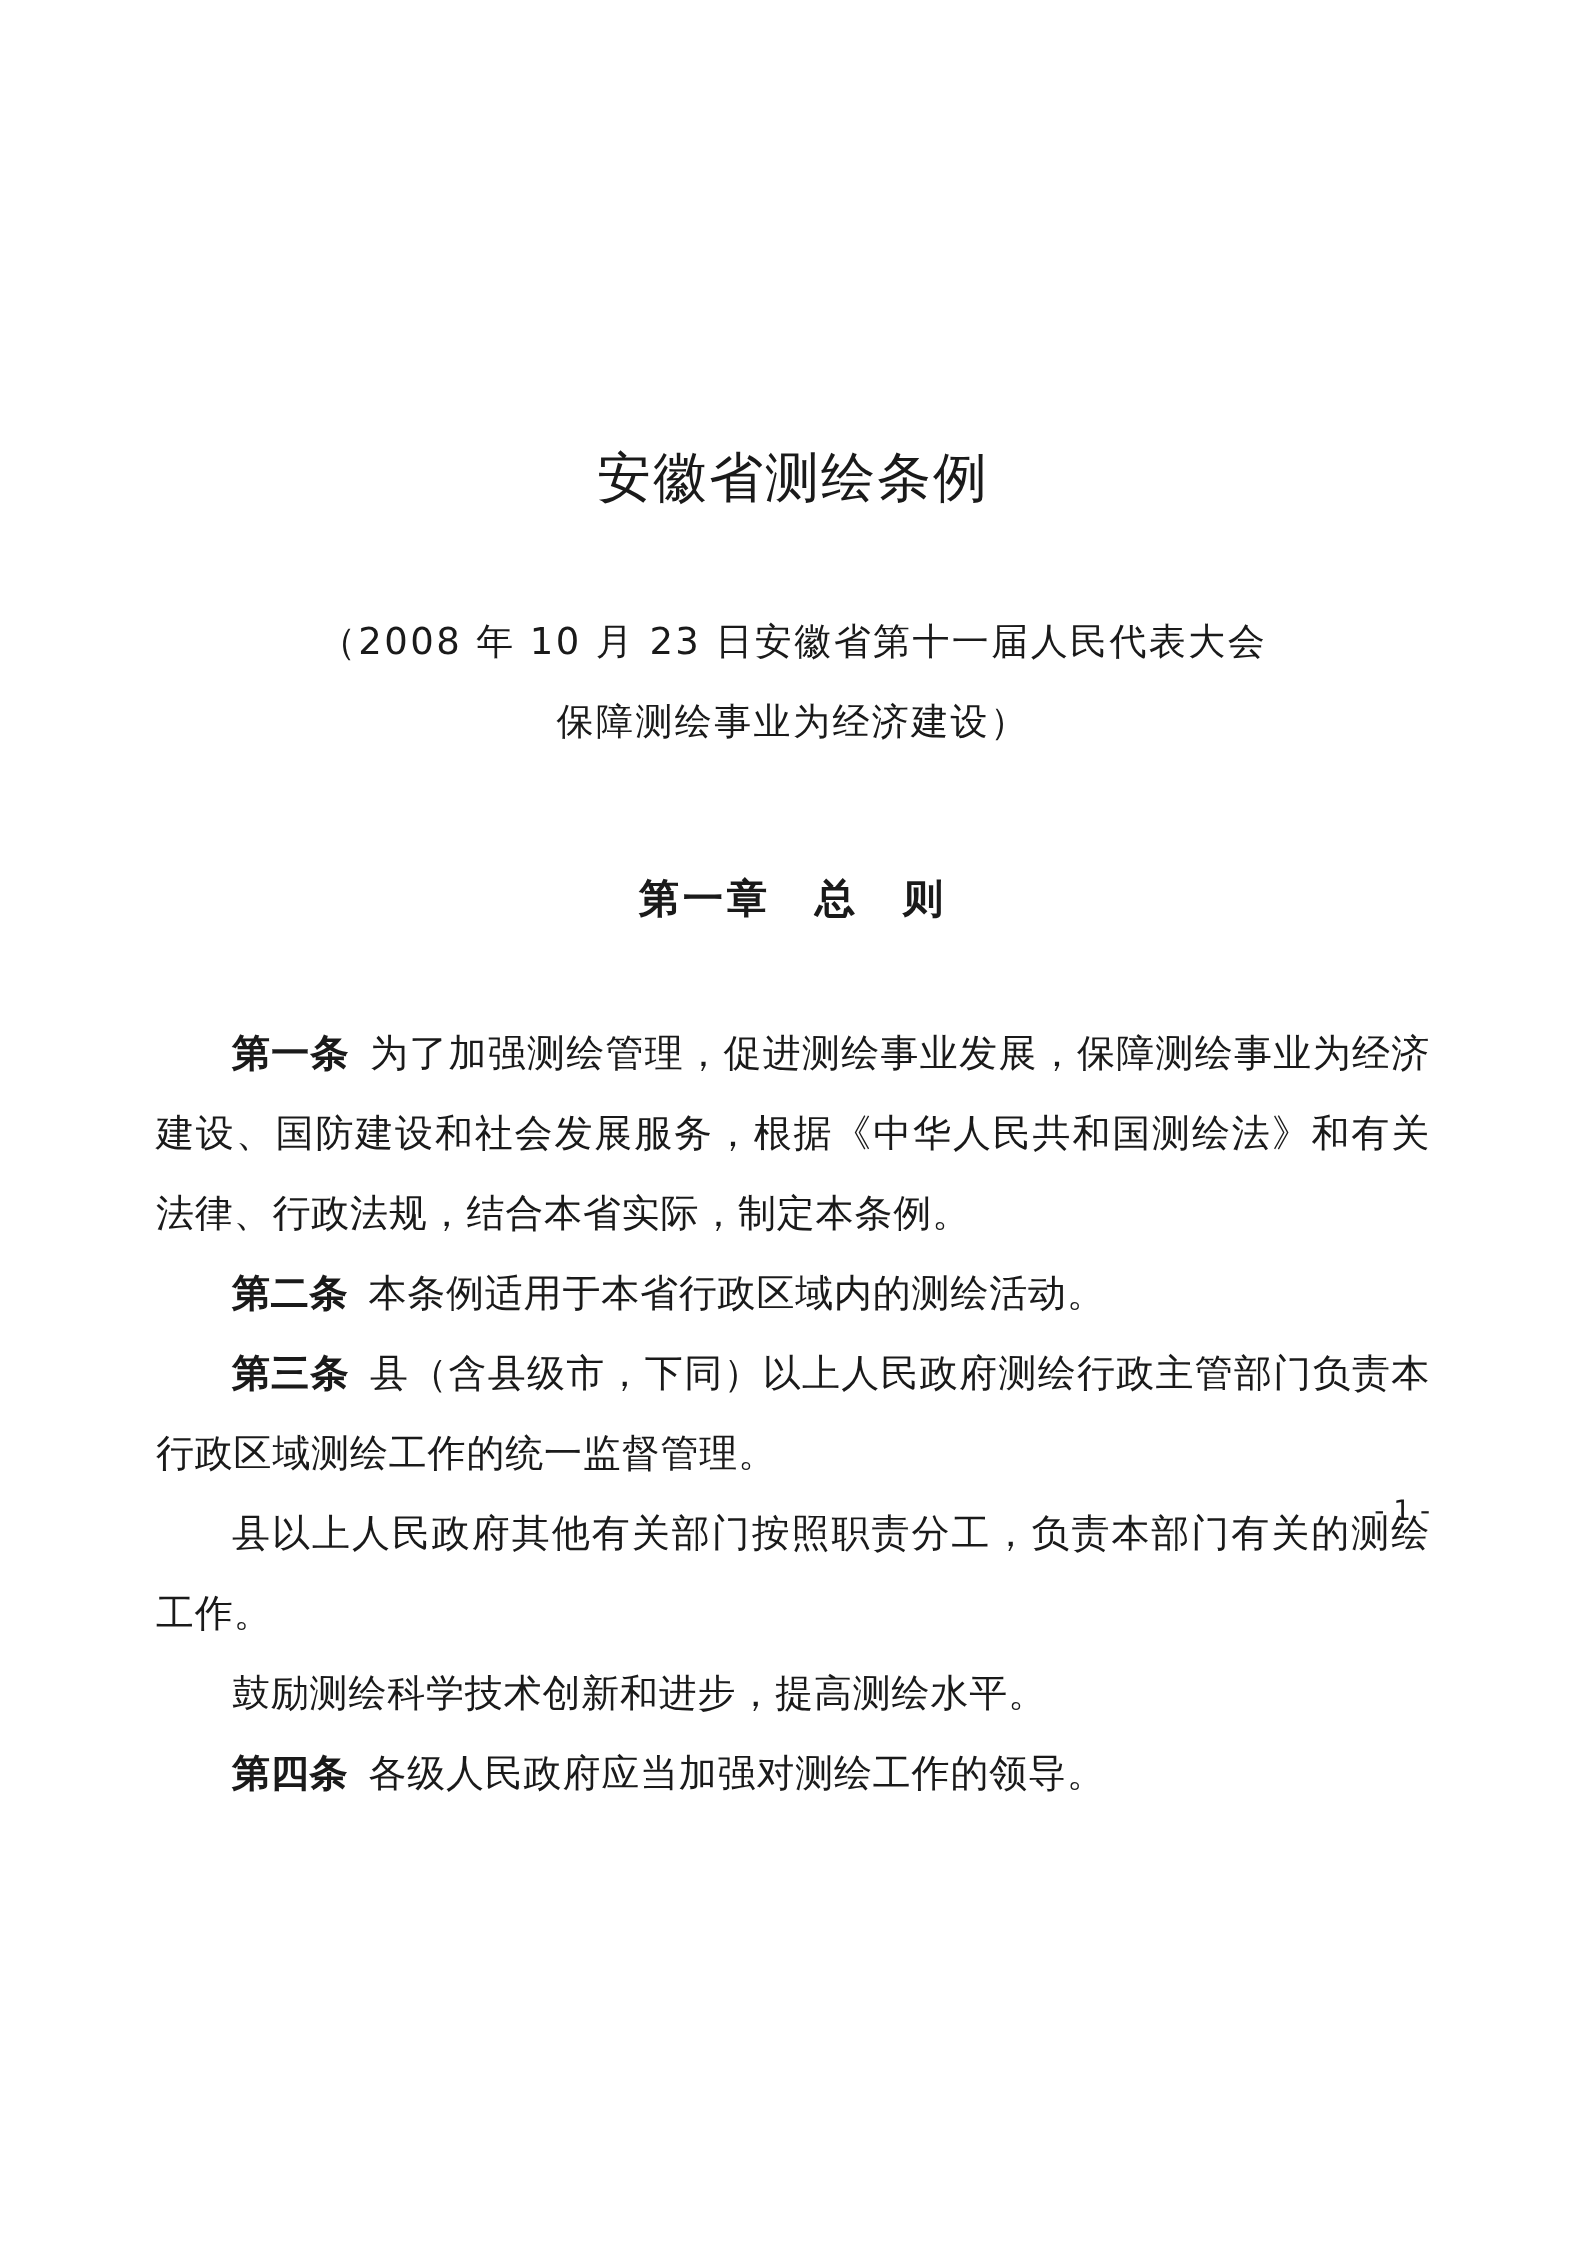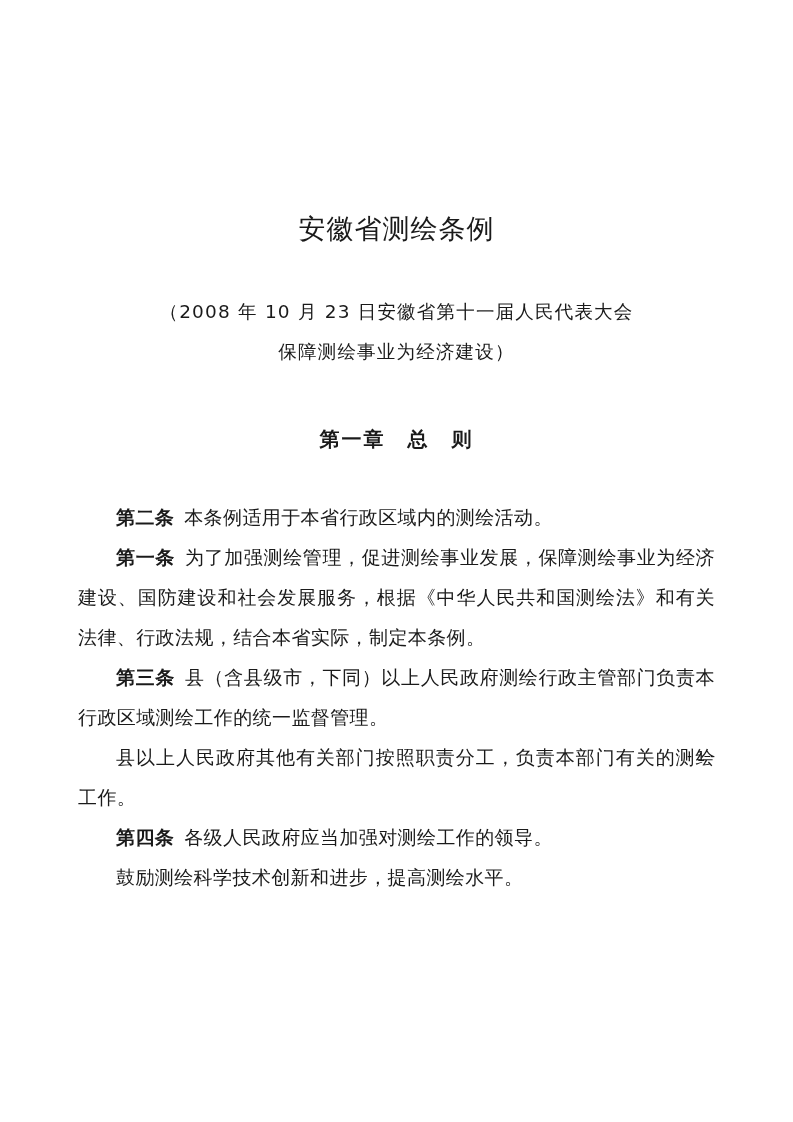--- a/index.html
+++ b/index.html
@@ -15,21 +15,21 @@
     position: relative;
     overflow: hidden;
   }
   .page {
     position: absolute;
     top: 0;
     left: 0;
     width: 793px;
     height: 822px;
     box-sizing: border-box;
-    padding: 6px 78px;
+    padding: 16px 78px;
   }
   .doc-title {
     margin: 0;
     padding-top: 205px;
     text-align: center;
     font-size: 27px;
     font-weight: normal;
     letter-spacing: 1px;
     font-family: "DejaVu Serif", "Liberation Serif", serif;
   }
@@ -90,40 +90,40 @@
   <div class="promulgation">
     <span class="line1">（2008 年 10 月 23 日安徽省第十一届人民代表大会</span>
     <span class="line2">保障测绘事业为经济建设）</span>
   </div>
 
   <h2 class="chapter-heading">第一章　总　则</h2>
 
   <div class="body-block">
 
     <p class="para">
-      <span class="art-label">第二条</span><span>本条例适用于本省行政区域内的测绘活动。</span>
+      <span class="art-label">第一条</span><span>为了加强测绘管理，促进测绘事业发展，保障测绘事业为经济建设、国防建设和社会发展服务，根据《中华人民共和国测绘法》和有关法律、行政法规，结合本省实际，制定本条例。</span>
     </p>
 
     <p class="para">
-      <span class="art-label">第一条</span><span>为了加强测绘管理，促进测绘事业发展，保障测绘事业为经济建设、国防建设和社会发展服务，根据《中华人民共和国测绘法》和有关法律、行政法规，结合本省实际，制定本条例。</span>
+      <span class="art-label">第二条</span><span>本条例适用于本省行政区域内的测绘活动。</span>
     </p>
 
     <p class="para">
       <span class="art-label">第三条</span><span>县（含县级市，下同）以上人民政府测绘行政主管部门负责本行政区域测绘工作的统一监督管理。</span>
     </p>
 
     <p class="para">
       <span>县以上人民政府其他有关部门按照职责分工，负责本部门有关的测绘工作。</span>
     </p>
 
     <p class="para">
-      <span class="art-label">第四条</span><span>各级人民政府应当加强对测绘工作的领导。</span>
+      <span>鼓励测绘科学技术创新和进步，提高测绘水平。</span>
     </p>
 
     <p class="para">
-      <span>鼓励测绘科学技术创新和进步，提高测绘水平。</span>
+      <span class="art-label">第四条</span><span>各级人民政府应当加强对测绘工作的领导。</span>
     </p>
 
   </div>
 
   <div class="page-number">- 1 -</div>
 
 </div>
 
 </body></html>

